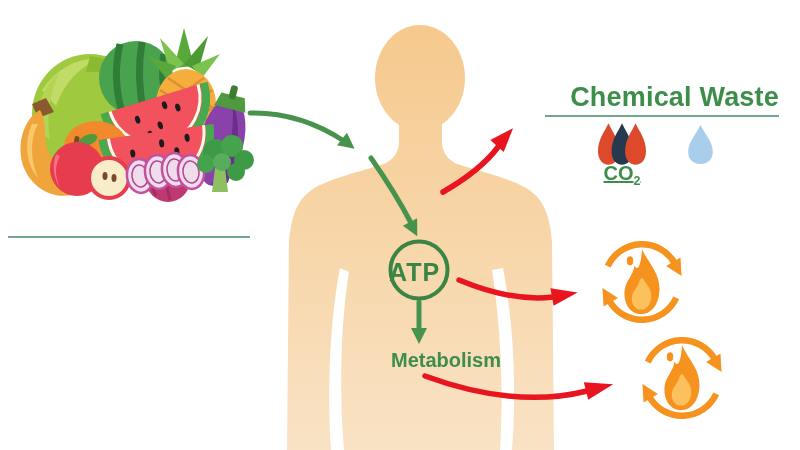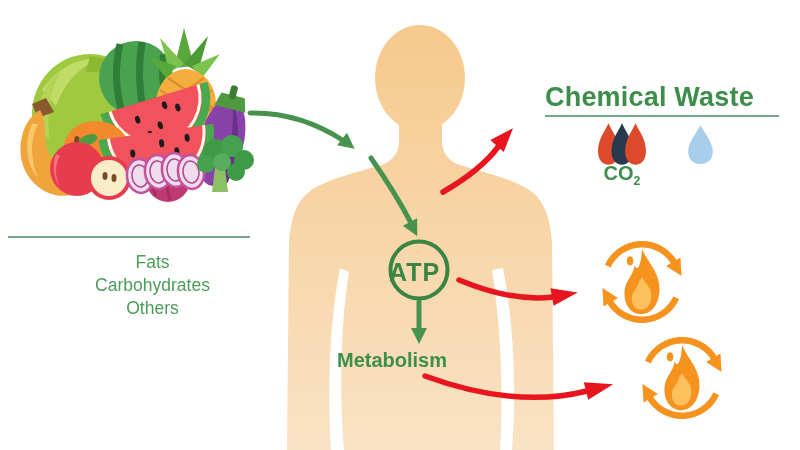--- a/index.html
+++ b/index.html
@@ -1,24 +1,24 @@
 <!DOCTYPE html>
 <html><head>
 <meta charset="utf-8">
 <style>
   html,body{margin:0;padding:0;background:#fff;}
   .stage{position:relative;width:800px;height:450px;background:#ffffff;overflow:hidden;
          font-family:"Liberation Sans",sans-serif;}
   .abs{position:absolute;}
-  .heading{font-weight:bold;font-size:27px;color:#3e8e4b;text-align:left;letter-spacing:.2px;}
+  .heading{font-weight:bold;font-size:27px;color:#3e8e4b;text-align:right;letter-spacing:.2px;}
   .underline{height:2px;background:#74a68b;}
   .list{font-size:17.5px;line-height:23px;color:#4c9d59;text-align:center;}
   .atp-label{font-weight:bold;font-size:25px;color:#3a8544;text-align:center;letter-spacing:1px;}
-  .met-label{font-weight:bold;font-size:20px;color:#3e8e4b;text-align:left;}
-  .waste-label{font-weight:bold;font-size:20px;color:#3e8e4b;text-align:center;}
+  .met-label{font-weight:bold;font-size:20px;color:#3e8e4b;text-align:right;}
+  .waste-label{font-weight:bold;font-size:20px;color:#3e8e4b;text-align:center;text-decoration:underline;}
   .waste-label sub{font-size:.62em;}
 </style>
 </head>
 <body>
 
 <div class="stage">
 
   <svg class="abs" style="left:0;top:0" width="800" height="450" viewBox="0 0 800 450">
     <defs>
       <linearGradient id="skin" gradientUnits="userSpaceOnUse" x1="0" y1="20" x2="0" y2="460">
@@ -177,25 +177,20 @@
       <circle cx="208" cy="132" r="13" fill="#3e9a46"></circle>
       <circle cx="224" cy="126" r="11" fill="#45a34d"></circle>
       <circle cx="236" cy="140" r="10" fill="#3e9a46"></circle>
       <circle cx="198" cy="144" r="9" fill="#45a34d"></circle>
       <circle cx="228" cy="152" r="9" fill="#3e9a46"></circle>
       <circle cx="214" cy="142" r="9" fill="#57ad5c"></circle>
     </g>
   </svg>
 
   <div class="abs underline" style="left:8px;top:236px;width:242px"></div>
-  <div class="abs list" style="left:50px;top:251px;width:205px">
-    <div>Fats</div>
-    <div>Carbohydrates</div>
-    <div>Others</div>
-  </div>
 
   <div class="abs atp-label" style="left:389px;top:258px;width:48px">ATP</div>
   <div class="abs met-label" style="left:337px;top:349px;width:164px">Metabolism</div>
 
   <div class="abs heading" style="left:545px;top:82px;width:234px">Chemical Waste</div>
   <div class="abs underline" style="left:545px;top:115px;width:234px"></div>
 
   <svg class="abs" style="left:598px;top:122px" width="48" height="44" viewBox="0 0 46 42">
     <path d="M 10 1 C 13.5 9 20 16 20 28 C 20 36 15.5 41 10 41 C 4.5 41 0 36 0 28 C 0 16 6.5 9 10 1 Z" fill="#dd4a2b"></path>
     <path d="M 23 1 C 26.5 9 33 16 33 28 C 33 36 28.5 41 23 41 C 17.5 41 13 36 13 28 C 13 16 19.5 9 23 1 Z" fill="#26394e"></path>

